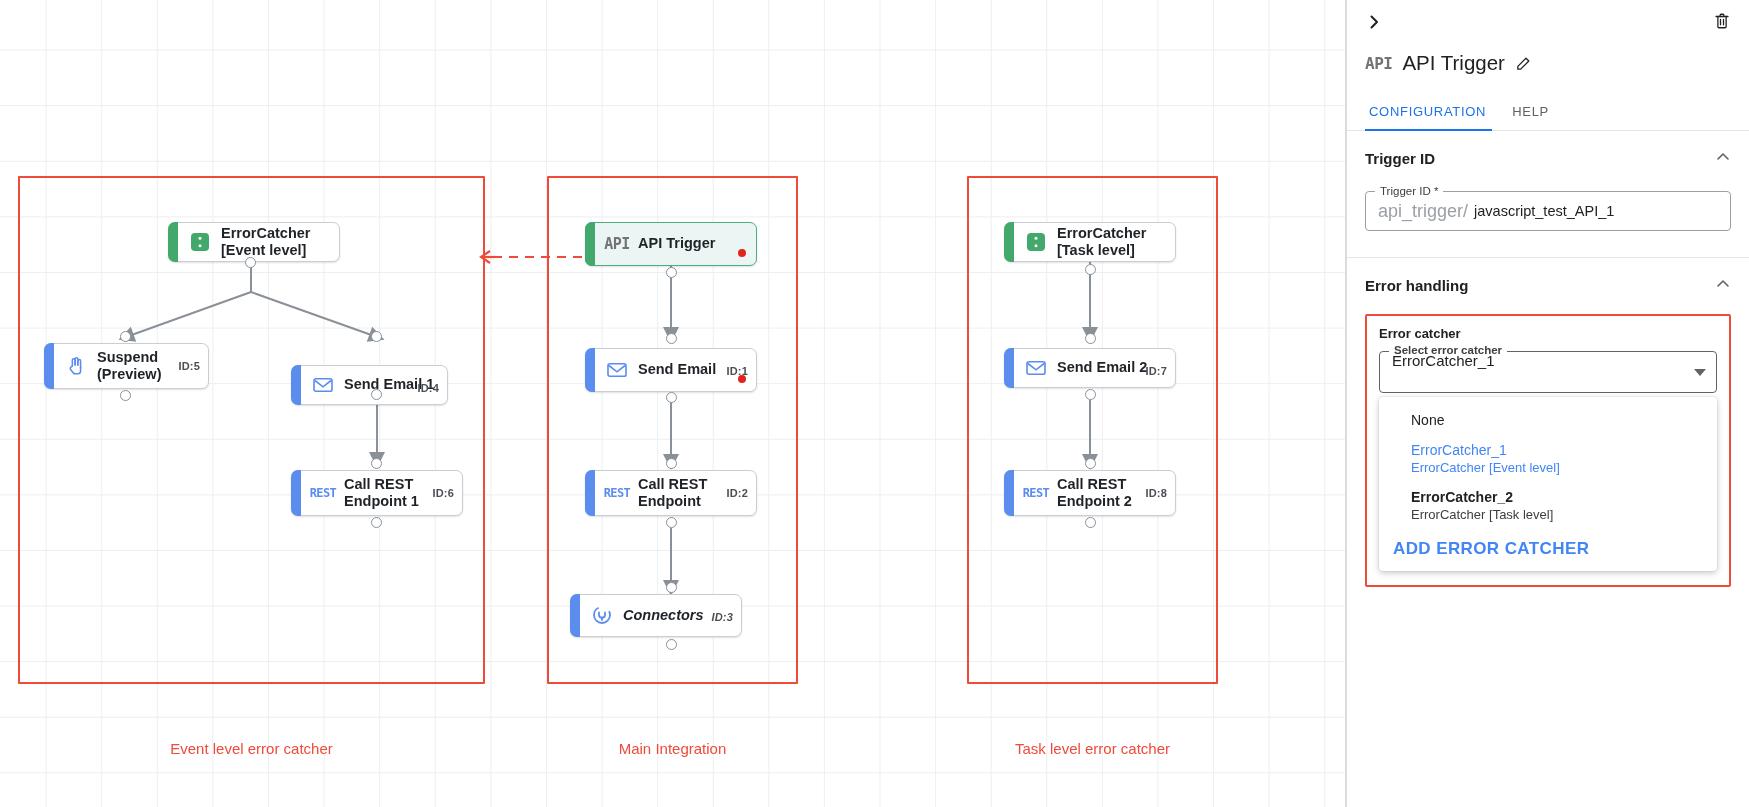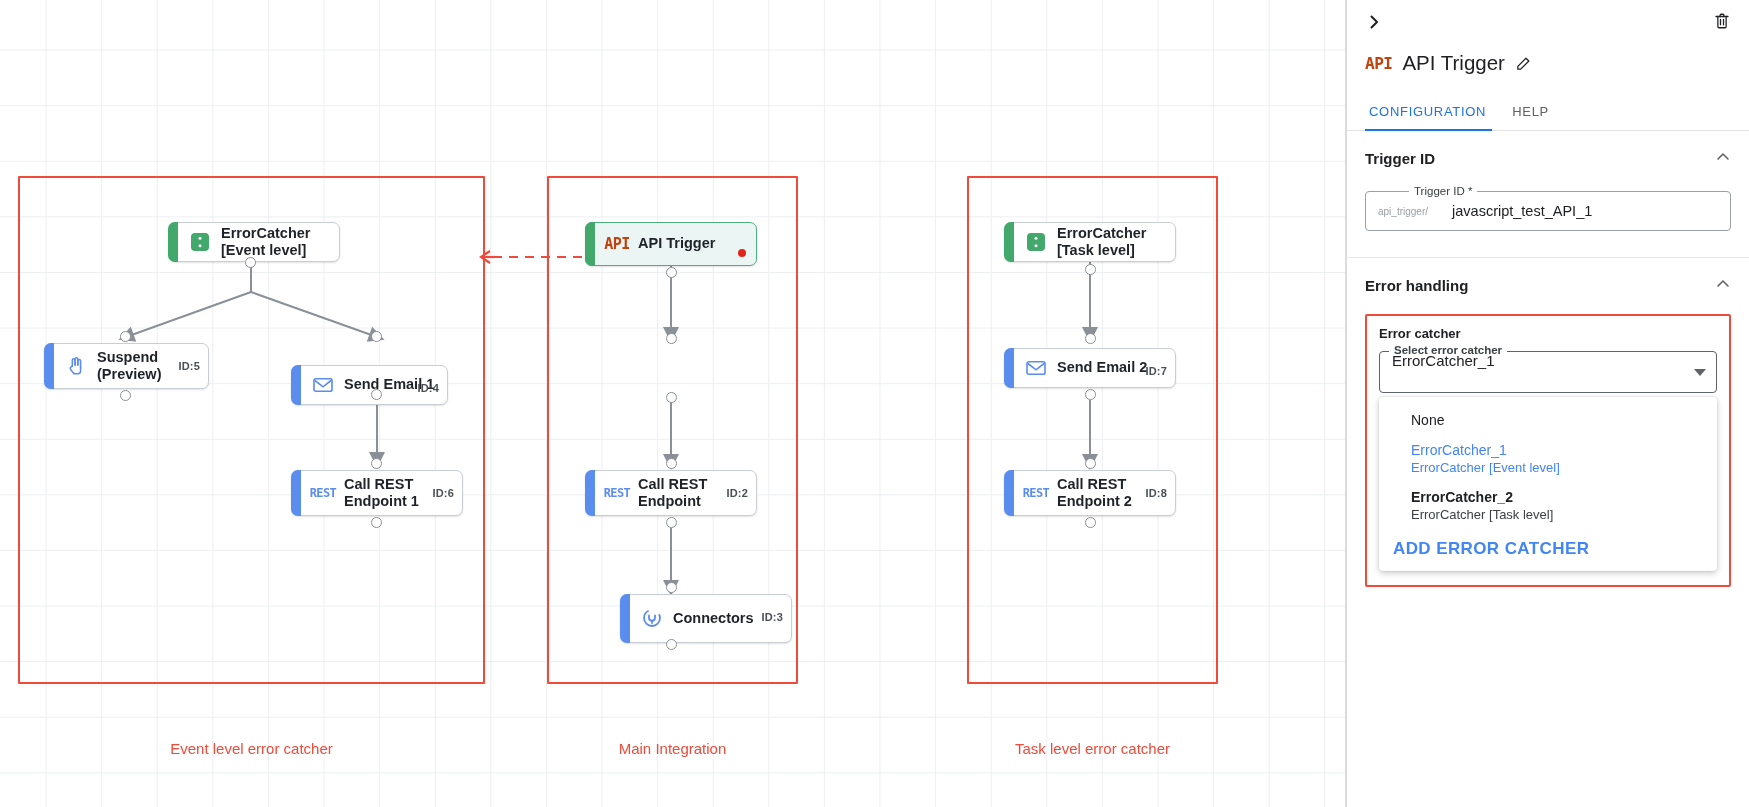--- a/index.html
+++ b/index.html
@@ -105,21 +105,21 @@
   }
 
   
   #links { position: absolute; left:0; top:0; width:1346px; height:807px; pointer-events:none; }
 
   
   .api-glyph {
     font-family: "DejaVu Sans Mono", monospace;
     font-weight: 700;
     font-size: 15px;
-    color: #c2410c;
+    color: #737373;
     letter-spacing: -.5px;
   }
   .rest-glyph {
     font-family: "DejaVu Sans Mono", monospace;
     font-weight: 700;
     font-size: 12px;
     color: #5b8def;
     letter-spacing: -.6px;
     text-align: right;
   }
@@ -184,23 +184,23 @@
     height: 40px;
     border: 1px solid #9aa0a6;
     border-radius: 4px;
     display:flex; align-items:center;
     padding: 0 12px;
     background: #fff;
   }
   .tf-legend {
     position:absolute; top:-7px; left:9px;
     background:#fff; padding: 0 5px;
-    font-size: 11.5px; color:#3c4043;margin-left:34px;
-  }
-  .tf-prefix { font-size: 10px; color:#9aa0a6; margin-right: 24px; }
+    font-size: 11.5px; color:#3c4043;
+  }
+  .tf-prefix { font-size: 18px; color:#9aa0a6; margin-right: 6px; }
   .tf-value  { font-size: 14.5px; color:#202124; }
 
   
   .err-box {
     border: 2.5px solid #ef4a3a;
     border-radius: 2px;
     padding: 10px 12px 14px 12px;
     margin: 2px 0 8px 0;
     position: relative;
   }
@@ -348,36 +348,48 @@
     <div class="node trigger" style="left:585px; top:222px; width:172px; height:44px;">
       <div class="accent"></div>
       <div class="icon-box">
         <span class="api-glyph">API</span>
       </div>
       <div class="node-title">API Trigger</div>
       <div class="err-dot"></div>
     </div>
     <div class="port" style="left:666px; top:267px;"></div>
 
+    <div class="node" style="left:585px; top:348px; width:172px; height:44px;">
+      <div class="accent"></div>
+      <div class="icon-box">
+        <svg width="22" height="18" viewBox="0 0 24 20" fill="none" stroke="#5b8def" stroke-width="1.8">
+          <rect x="2" y="3" width="20" height="14" rx="2"></rect>
+          <path d="M3 5l9 7 9-7"></path>
+        </svg>
+      </div>
+      <div class="node-title">Send Email</div>
+      <div class="node-id">ID:1</div>
+      <div class="err-dot"></div>
+    </div>
     <div class="port" style="left:666px; top:333px;"></div>
     <div class="port" style="left:666px; top:392px;"></div>
 
     <div class="node" style="left:585px; top:470px; width:172px; height:46px;">
       <div class="accent"></div>
       <div class="icon-box">
         <span class="rest-glyph">REST</span>
       </div>
       <div class="node-title">Call REST
 Endpoint</div>
       <div class="node-id">ID:2</div>
     </div>
     <div class="port" style="left:666px; top:458px;"></div>
     <div class="port" style="left:666px; top:517px;"></div>
 
-    <div class="node" style="left:620px; top:594px; width:172px; height:49px;">
+    <div class="node" style="left:570px; top:594px; width:172px; height:43px;font-style:italic;">
       <div class="accent"></div>
       <div class="icon-box">
         <svg width="24" height="24" viewBox="0 0 24 24" fill="none">
           <circle cx="12" cy="11" r="8" stroke="#5b8def" stroke-width="1.8" stroke-dasharray="34 12"></circle>
           <path d="M9 8.5v2.2a3 3 0 0 0 6 0V8.5" stroke="#5b8def" stroke-width="1.8" stroke-linecap="round"></path>
           <path d="M12 13.7V16" stroke="#5b8def" stroke-width="1.8" stroke-linecap="round"></path>
         </svg>
       </div>
       <div class="node-title">Connectors</div>
       <div class="node-id">ID:3</div>

